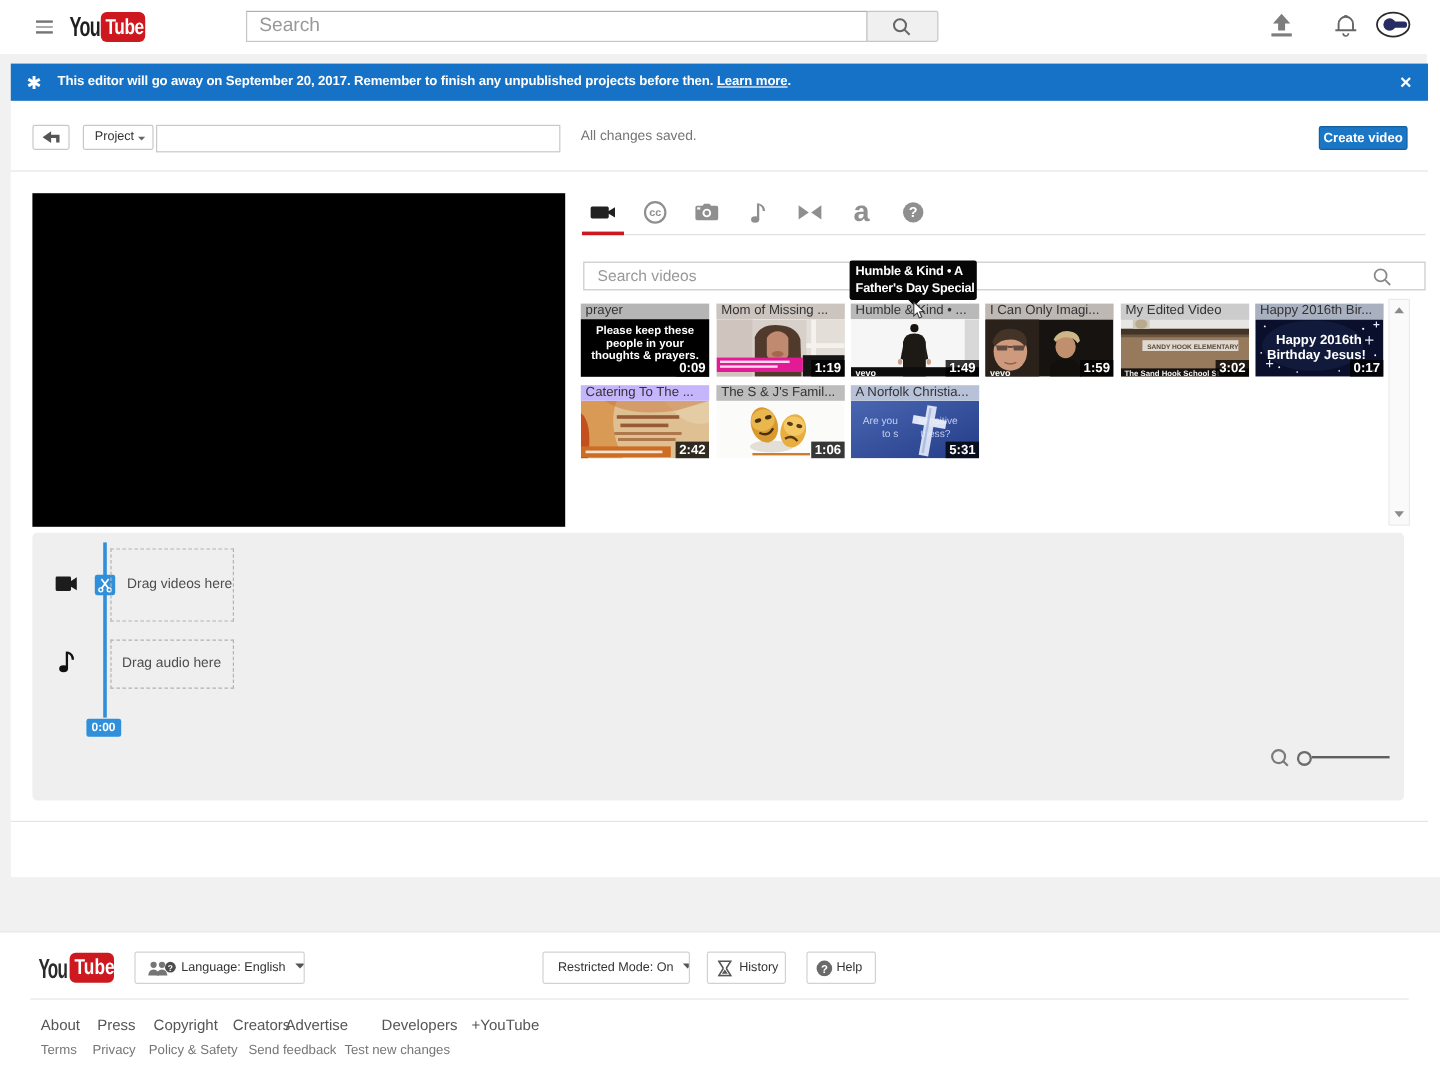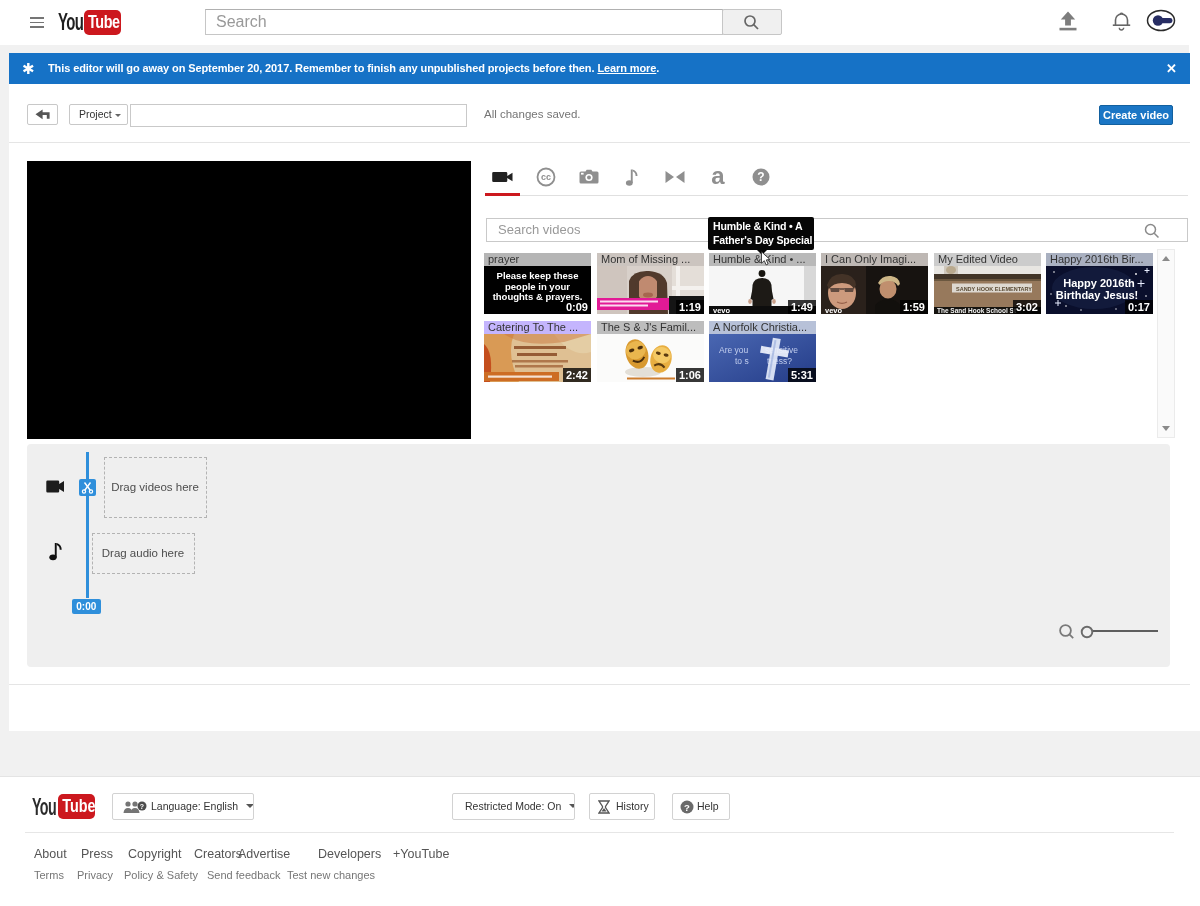--- a/index.html
+++ b/index.html
@@ -52,21 +52,21 @@
 
 #lscroll { position:absolute; left:1148px; top:106px; width:18px; height:189px; background:#fafafa; border:1px solid #ebebeb; }
 #lscroll .up { position:absolute; left:4px; top:6px; width:0; height:0; border-left:4.5px solid transparent; border-right:4.5px solid transparent; border-bottom:5px solid #8a8a8a; }
 #lscroll .dn { position:absolute; left:4px; bottom:6px; width:0; height:0; border-left:4.5px solid transparent; border-right:4.5px solid transparent; border-top:5px solid #8a8a8a; }
 
 
 #timeline { position:absolute; left:18px; top:301px; width:1143px; height:223px; background:#efefef; border-radius:4px; }
 
 #tl-line { position:absolute; left:59px; top:8px; width:3px; height:146px; background:#2f8fdb; }
 #tl-scis { position:absolute; left:52px; top:35px; width:17px; height:17px; background:#2f8fdb; border-radius:2px; }
-#tl-box1 { position:absolute; left:64.5px; top:13px; width:103px; height:61px; border:1px dashed #b3b3b3; color:#4d4d4d; font-size:11.5px; text-align:center; line-height:59px;margin-left:12px; }
+#tl-box1 { position:absolute; left:64.5px; top:13px; width:103px; height:61px; border:1px dashed #b3b3b3; color:#4d4d4d; font-size:11.5px; text-align:right; line-height:59px; }
 #tl-box2 { position:absolute; left:64.5px; top:89px; width:103px; height:41px; border:1px dashed #b3b3b3; color:#4d4d4d; font-size:11.5px; text-align:center; line-height:39px; }
 #tl-time { position:absolute; left:44.5px; top:154.5px; width:29.5px; height:15.5px; background:#2f8fdb; border-radius:2px; color:#fff; font-size:10px; font-weight:bold; text-align:center; line-height:15px; }
 #tl-zoomline { position:absolute; left:1065.5px; top:185.5px; width:65.5px; height:2.4px; background:#5e5e5e; }
 
 
 #tooltip { position:absolute; left:708px; top:217px; width:106px; height:33px; background:#060606; border-radius:2px; color:#fff; font-size:10.6px; font-weight:bold; line-height:13.5px; padding:3px 0 0 5px; z-index:20; white-space:nowrap; letter-spacing:-0.2px; }
 #tooltip .caret { position:absolute; left:49px; bottom:-5px; width:0; height:0; border-left:5px solid transparent; border-right:5px solid transparent; border-top:5px solid #060606; }
 
 
 #advert { position:absolute; right:16px; top:620px; font-size:10px; color:#6f6f6f; }

